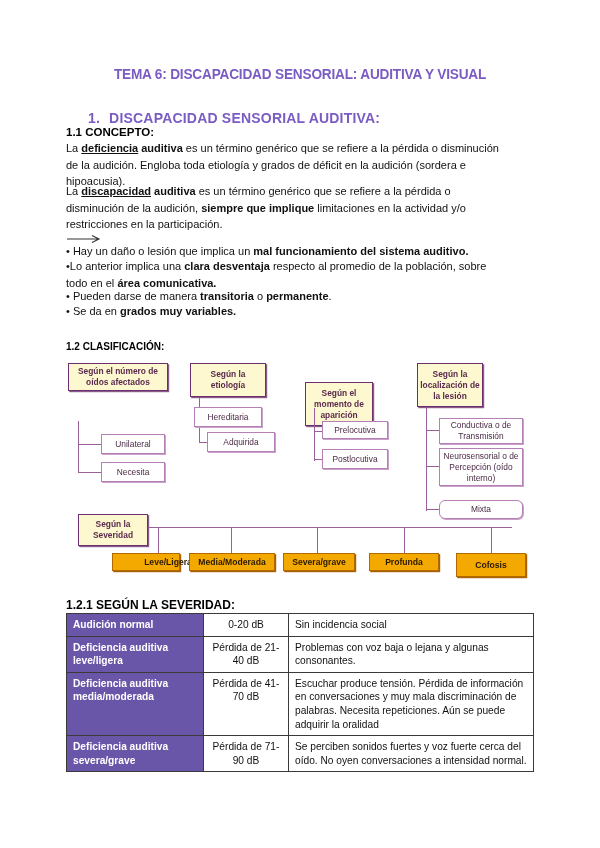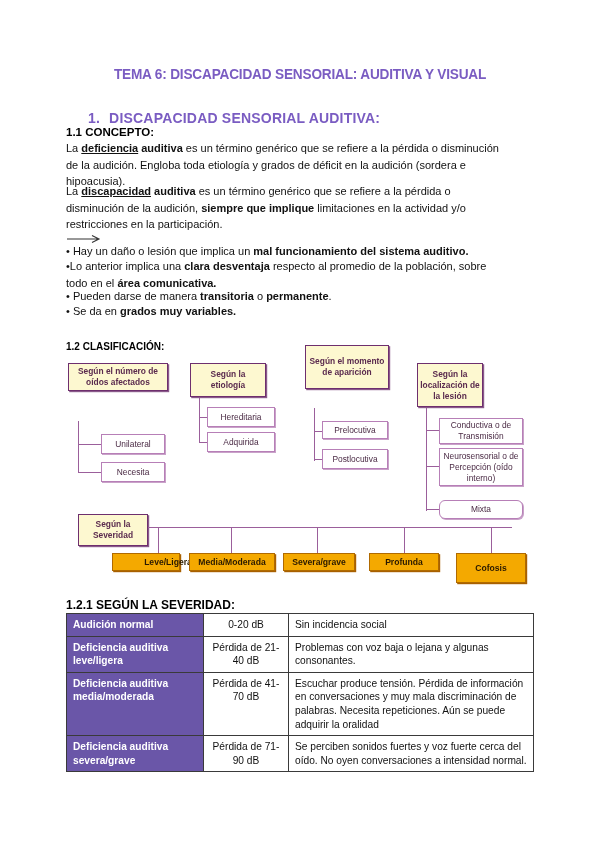--- a/index.html
+++ b/index.html
@@ -191,24 +191,24 @@
     <div class="conn v dark" style="left:78px; top:421px; height:52px;"></div>
     <div class="conn h dark" style="left:78px; top:444px; width:24px;"></div>
     <div class="conn h dark" style="left:78px; top:472px; width:24px;"></div>
     <div class="node leaf" style="left:101px; top:434px; width:64px; height:20px;">Unilateral</div>
     <div class="node leaf" style="left:101px; top:462px; width:64px; height:20px;">Necesita</div>
 
     <div class="node root" style="left:190px; top:363px; width:76px; height:34px;">Según la etiología</div>
     <div class="conn v dark" style="left:199px; top:398px; height:45px;"></div>
     <div class="conn h dark" style="left:199px; top:417px; width:9px;"></div>
     <div class="conn h dark" style="left:199px; top:442px; width:9px;"></div>
-    <div class="node leaf" style="left:207px; top:407px; width:68px; height:20px;">Hereditaria</div>
+    <div class="node leaf" style="left:194px; top:407px; width:68px; height:20px;">Hereditaria</div>
     <div class="node leaf" style="left:207px; top:432px; width:68px; height:20px;">Adquirida</div>
 
-    <div class="node root" style="left:305px; top:345px; width:84px; height:44px;">Según el momento de aparición</div>
+    <div class="node root" style="left:305px; top:382px; width:68px; height:44px;">Según el momento de aparición</div>
     <div class="conn v dark" style="left:314px; top:408px; height:53px;"></div>
     <div class="conn h dark" style="left:314px; top:431px; width:9px;"></div>
     <div class="conn h dark" style="left:314px; top:459px; width:9px;"></div>
     <div class="node leaf" style="left:322px; top:421px; width:66px; height:18px;">Prelocutiva</div>
     <div class="node leaf" style="left:322px; top:449px; width:66px; height:20px;">Postlocutiva</div>
 
     <div class="node root" style="left:417px; top:363px; width:66px; height:44px;">Según la localización de la lesión</div>
     <div class="conn v dark" style="left:426px; top:408px; height:103px;"></div>
     <div class="conn h dark" style="left:426px; top:430px; width:14px;"></div>
     <div class="conn h dark" style="left:426px; top:466px; width:14px;"></div>
@@ -222,21 +222,21 @@
     <div class="conn v dark" style="left:158px; top:527px; height:27px;"></div>
     <div class="conn v dark" style="left:231px; top:527px; height:27px;"></div>
     <div class="conn v dark" style="left:317px; top:527px; height:27px;"></div>
     <div class="conn v dark" style="left:404px; top:527px; height:27px;"></div>
     <div class="conn v dark" style="left:491px; top:527px; height:27px;"></div>
 
     <div class="node sev" style="left:112px; top:553px; width:68px; height:18px;padding-left:46px;">Leve/Ligera</div>
     <div class="node sev" style="left:189px; top:553px; width:86px; height:18px;">Media/Moderada</div>
     <div class="node sev" style="left:283px; top:553px; width:72px; height:18px;">Severa/grave</div>
     <div class="node sev" style="left:369px; top:553px; width:70px; height:18px;">Profunda</div>
-    <div class="node sev" style="left:456px; top:553px; width:70px; height:30px;">Cofosis</div>
+    <div class="node sev" style="left:456px; top:553px; width:70px; height:24px;">Cofosis</div>
   </div>
 
   <div class="h-bold" style="left:66px; top:598px; font-size:12px;">1.2.1 SEGÚN LA SEVERIDAD:</div>
 
   <table class="tbl">
     <tbody>
       <tr>
         <td class="c1">Audición normal</td>
         <td class="c2">0-20 dB</td>
         <td class="c3">Sin incidencia social</td>

